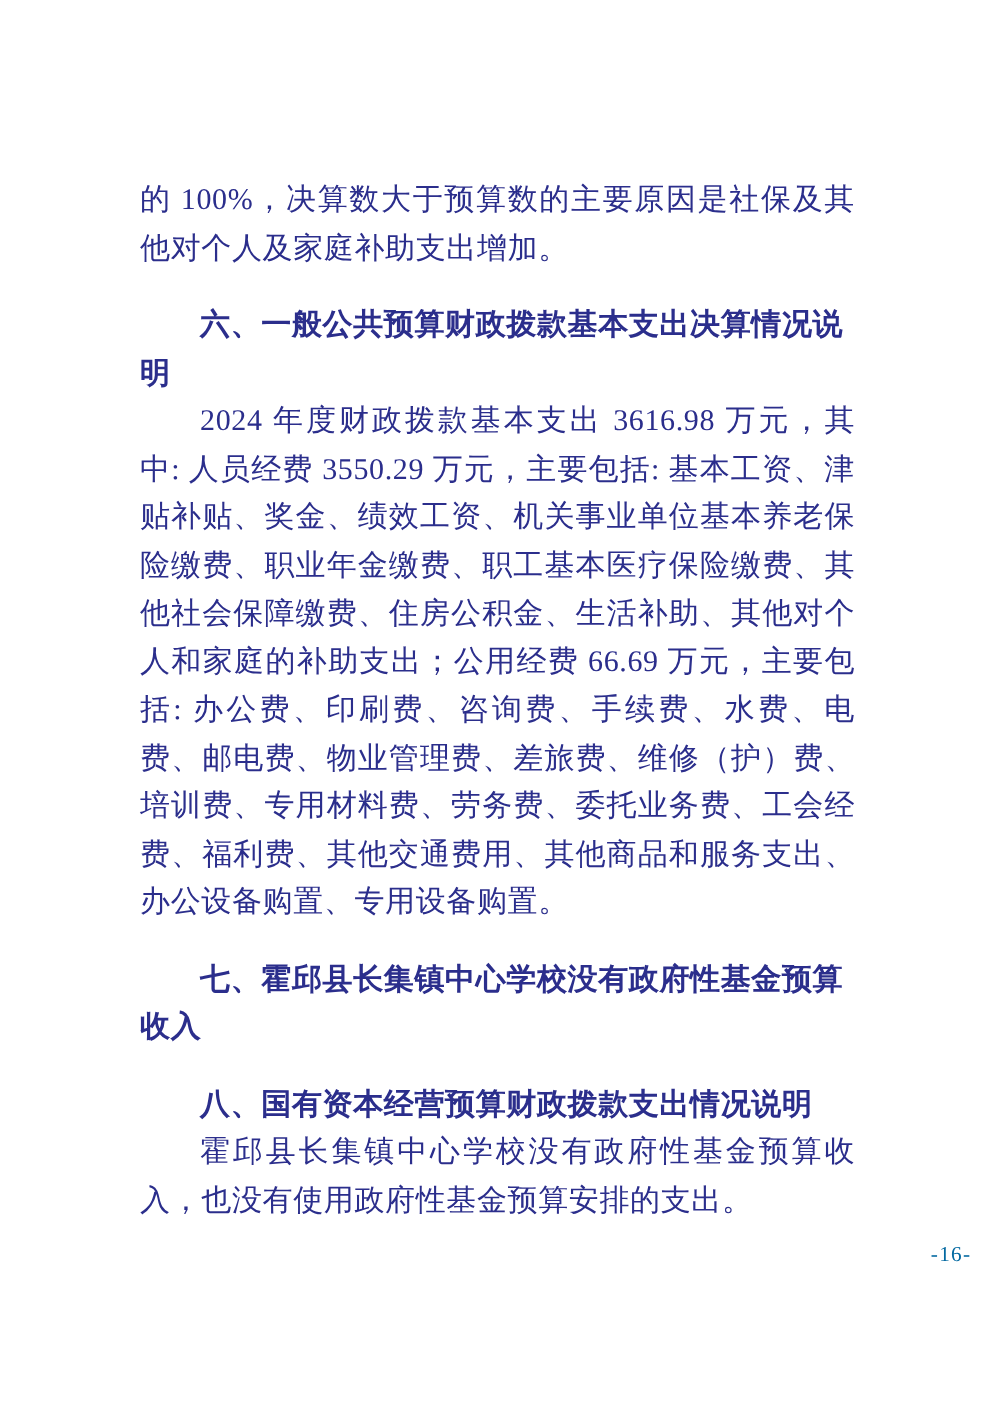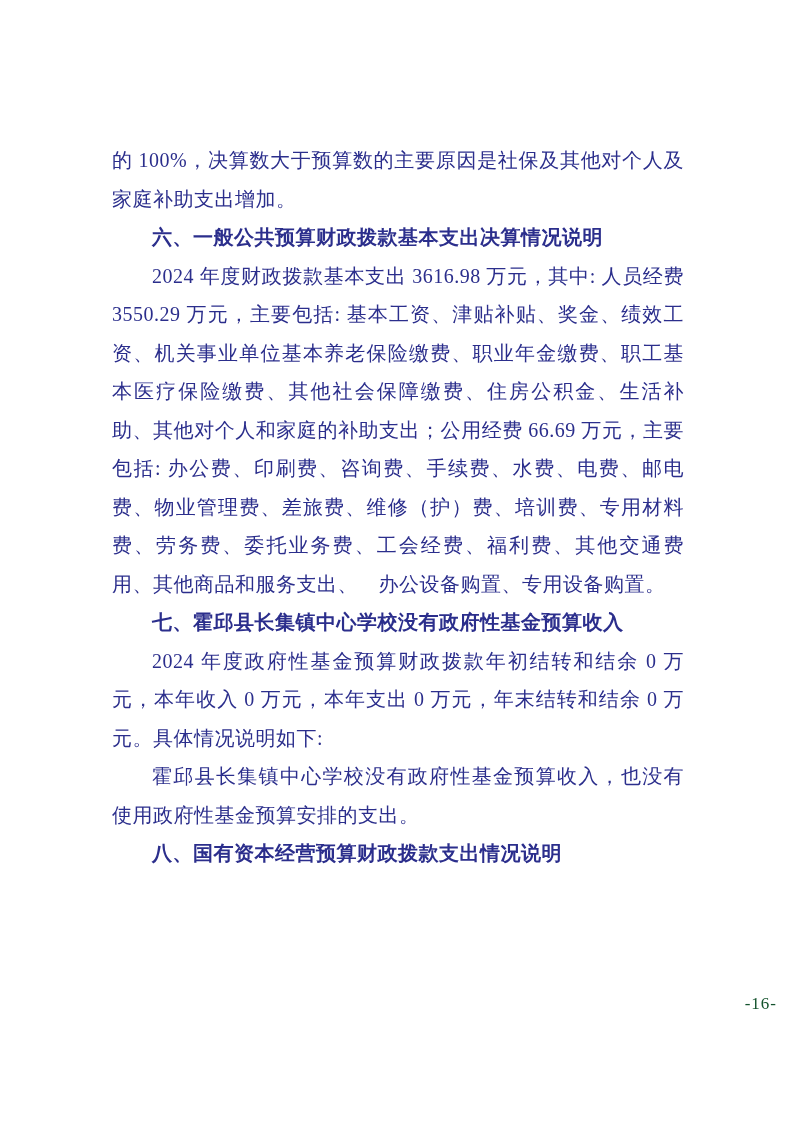--- a/index.html
+++ b/index.html
@@ -15,41 +15,42 @@
     height: 1122px;
     background: #ffffff;
     overflow: hidden;
   }
   .content {
     position: absolute;
     left: 112px;
     top: 141px;
     width: 572px;
     color: var(--ink, #2b2e8c);
-    font-size: 20px;
+    font-size: 24px;
     line-height: 38.5px;
     text-align: justify;
     letter-spacing: 0.5px;
   }
   .para { text-indent: 0; }
   .para.indent { text-indent: 2em; }
   .heading {
     font-family: "Liberation Sans", sans-serif;
     font-weight: 700;
     text-align: left;
+    margin-top: 23px;
   }
   .inline-heading {
     font-family: "Liberation Sans", sans-serif;
     font-weight: 700;
   }
   .page-number {
     position: absolute;
     top: 993px;
     right: 16px;
-    color: #14532d;
+    color: #0369a1;
     font-size: 17px;
     line-height: 22px;
     font-family: "Liberation Serif", serif;
     letter-spacing: 1px;
   }
 </style>
 </head>
 <body>
 
 <div class="page">
@@ -57,22 +58,21 @@
 
     <p class="para">的 100%，决算数大于预算数的主要原因是社保及其他对个人及家庭补助支出增加。</p>
 
 
     <p class="para indent heading">六、一般公共预算财政拨款基本支出决算情况说明</p>
 
     <p class="para indent">2024 年度财政拨款基本支出 3616.98 万元，其中: 人员经费 3550.29 万元，主要包括: 基本工资、津贴补贴、奖金、绩效工资、机关事业单位基本养老保险缴费、职业年金缴费、职工基本医疗保险缴费、其他社会保障缴费、住房公积金、生活补助、其他对个人和家庭的补助支出；公用经费 66.69 万元，主要包括: 办公费、印刷费、咨询费、手续费、水费、电费、邮电费、物业管理费、差旅费、维修（护）费、培训费、专用材料费、劳务费、委托业务费、工会经费、福利费、其他交通费用、其他商品和服务支出、　办公设备购置、专用设备购置。</p>
 
     <p class="para indent heading">七、霍邱县长集镇中心学校没有政府性基金预算收入</p>
 
-    <p class="para indent">2024 年度政府性基金预算财政拨款年初结转和结余 0 万元，本年收入 0 万元，本年支出 0 万元，年末结转和结余 0 万元。具体情况说明如下:</p>
+
+    <p class="para indent heading">八、国有资本经营预算财政拨款支出情况说明</p>
 
     <p class="para indent">霍邱县长集镇中心学校没有政府性基金预算收入，也没有使用政府性基金预算安排的支出。</p>
-
-    <p class="para indent heading">八、国有资本经营预算财政拨款支出情况说明</p>
 
   </div>
 
   <div class="page-number">-16-</div>
 </div>
 
 </body></html>

